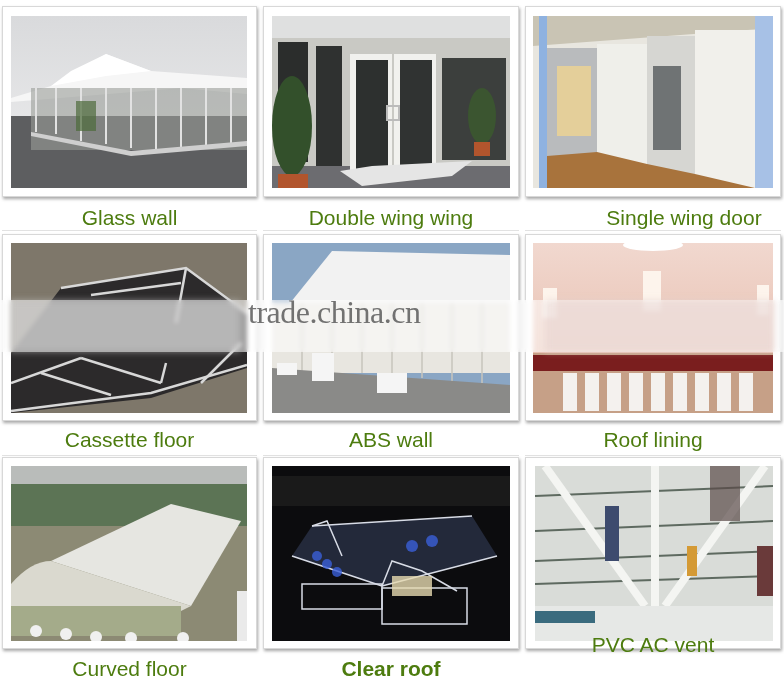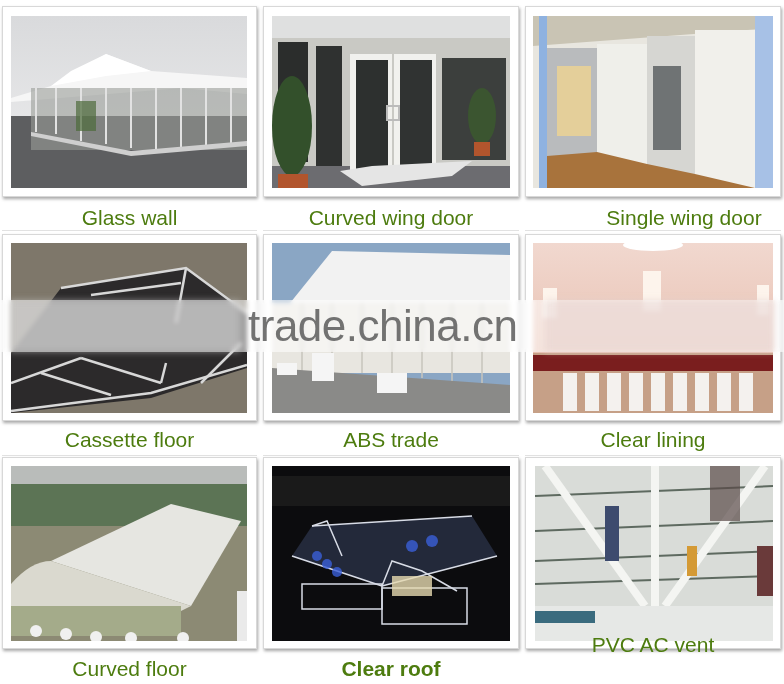--- a/index.html
+++ b/index.html
@@ -29,23 +29,23 @@
   .sep {
     position: absolute; height: 1px; background: #e2e2e2;
   }
   
   .watermark {
     position: absolute; left: 0; top: 300px; width: 784px; height: 52px;
     background: rgba(255,255,255,0.55);
     backdrop-filter: blur(2px);
   }
   .watermark-text {
-    position: absolute; left: 248px; top: 301px; width: 300px; height: 50px;
-    font-size: 44px; line-height: 50px; color: rgba(90,90,90,0.85);
-    letter-spacing: -0.5px; white-space: nowrap;
+    position: absolute; left: 248px; top: 287px; width: 300px; height: 50px;
+    font-size: 32px; line-height: 50px; color: rgba(90,90,90,0.85);
+    letter-spacing: -0.5px; white-space: nowrap; font-family: Liberation Serif, serif;
   }
   .wm-blur {
     position: absolute; top: 300px; height: 52px;
     background: rgba(200,200,200,0.55);
     filter: blur(3px);
   }
   svg { display: block; }
 </style>
 </head>
 <body>
@@ -96,21 +96,21 @@
     <rect x="128" y="44" width="32" height="108" fill="#303332"></rect>
     <rect x="115" y="90" width="12" height="14" fill="none" stroke="#bbb" stroke-width="2"></rect>
     <rect x="170" y="42" width="64" height="102" fill="#3c3f3d"></rect>
     <polygon points="68,155 100,150 200,145 180,160 90,170" fill="#e5e5e5"></polygon>
     <ellipse cx="20" cy="110" rx="20" ry="50" fill="#33502b"></ellipse>
     <rect x="6" y="158" width="30" height="14" fill="#b2552d"></rect>
     <ellipse cx="210" cy="100" rx="14" ry="28" fill="#3b5530"></ellipse>
     <rect x="202" y="126" width="16" height="14" fill="#b2552d"></rect>
   </svg>
 </div>
-<div class="label" style="left:263px; top:206px; width:256px;">Curved wing door</div>
+<div class="label" style="left:263px; top:206px; width:256px;">Double wing wing</div>
 <div class="sep" style="left:263px; top:230px; width:256px;"></div>
 
 <div class="card" style="left:525px; top:6px; width:256px; height:191px;"></div>
 <div class="photo" style="left:533px; top:16px; width:240px; height:172px;">
   <svg width="240" height="172" viewBox="0 0 240 172">
     <rect width="240" height="172" fill="#e8e6df"></rect>
     <polygon points="0,0 240,0 240,12 0,30" fill="#c9c4b4"></polygon>
     <rect x="6" y="0" width="8" height="172" fill="#8fb2e0"></rect>
     <rect x="14" y="32" width="50" height="108" fill="#b9bbbd"></rect>
     <rect x="24" y="50" width="34" height="70" fill="#e4cf9a"></rect>
@@ -160,21 +160,21 @@
       <line x1="150" y1="60" x2="150" y2="135"></line>
         <line x1="180" y1="60" x2="180" y2="138"></line>
       <line x1="210" y1="60" x2="210" y2="140"></line>
     </g>
     <polygon points="0,125 238,142 238,170 0,170" fill="#8a8a88"></polygon>
     <rect x="5" y="120" width="20" height="12" fill="#f5f5f5"></rect>
     <rect x="40" y="110" width="22" height="28" fill="#f5f5f5"></rect>
     <rect x="105" y="130" width="30" height="20" fill="#f5f5f5"></rect>
   </svg>
 </div>
-<div class="label" style="left:263px; top:428px; width:256px;">ABS trade</div>
+<div class="label" style="left:263px; top:428px; width:256px;">ABS wall</div>
 <div class="sep" style="left:263px; top:455px; width:256px;"></div>
 
 <div class="card" style="left:525px; top:234px; width:256px; height:187px;"></div>
 <div class="photo" style="left:533px; top:243px; width:240px; height:170px;">
   <svg width="240" height="170" viewBox="0 0 240 170">
     <defs>
       <linearGradient id="rl" x1="0" y1="0" x2="0" y2="1">
           <stop offset="0" stop-color="#f1d8cf"></stop>
           <stop offset="1" stop-color="#e4b6a4"></stop>
         </linearGradient>
@@ -194,21 +194,21 @@
       <rect x="74" y="130" width="14" height="38"></rect>
         <rect x="96" y="130" width="14" height="38"></rect>
       <rect x="118" y="130" width="14" height="38"></rect>
         <rect x="140" y="130" width="14" height="38"></rect>
       <rect x="162" y="130" width="14" height="38"></rect>
         <rect x="184" y="130" width="14" height="38"></rect>
       <rect x="206" y="130" width="14" height="38"></rect>
     </g>
   </svg>
 </div>
-<div class="label" style="left:525px; top:428px; width:256px;">Clear lining</div>
+<div class="label" style="left:525px; top:428px; width:256px;">Roof lining</div>
 <div class="sep" style="left:525px; top:455px; width:256px;"></div>
 
 <div class="card" style="left:2px; top:457px; width:255px; height:192px;"></div>
 <div class="photo" style="left:11px; top:466px; width:236px; height:175px;">
   <svg width="236" height="175" viewBox="0 0 236 175">
     <rect width="236" height="175" fill="#b9bcba"></rect>
     <rect y="18" width="236" height="42" fill="#5c7455"></rect>
     <rect y="60" width="236" height="115" fill="#8c8a74"></rect>
     <polygon points="40,95 160,38 230,55 180,140" fill="#e6e6e1"></polygon>
     <path d="M0,118 Q20,95 40,95 L180,140 L160,150 L0,150 Z" fill="#dad9cf"></path>

